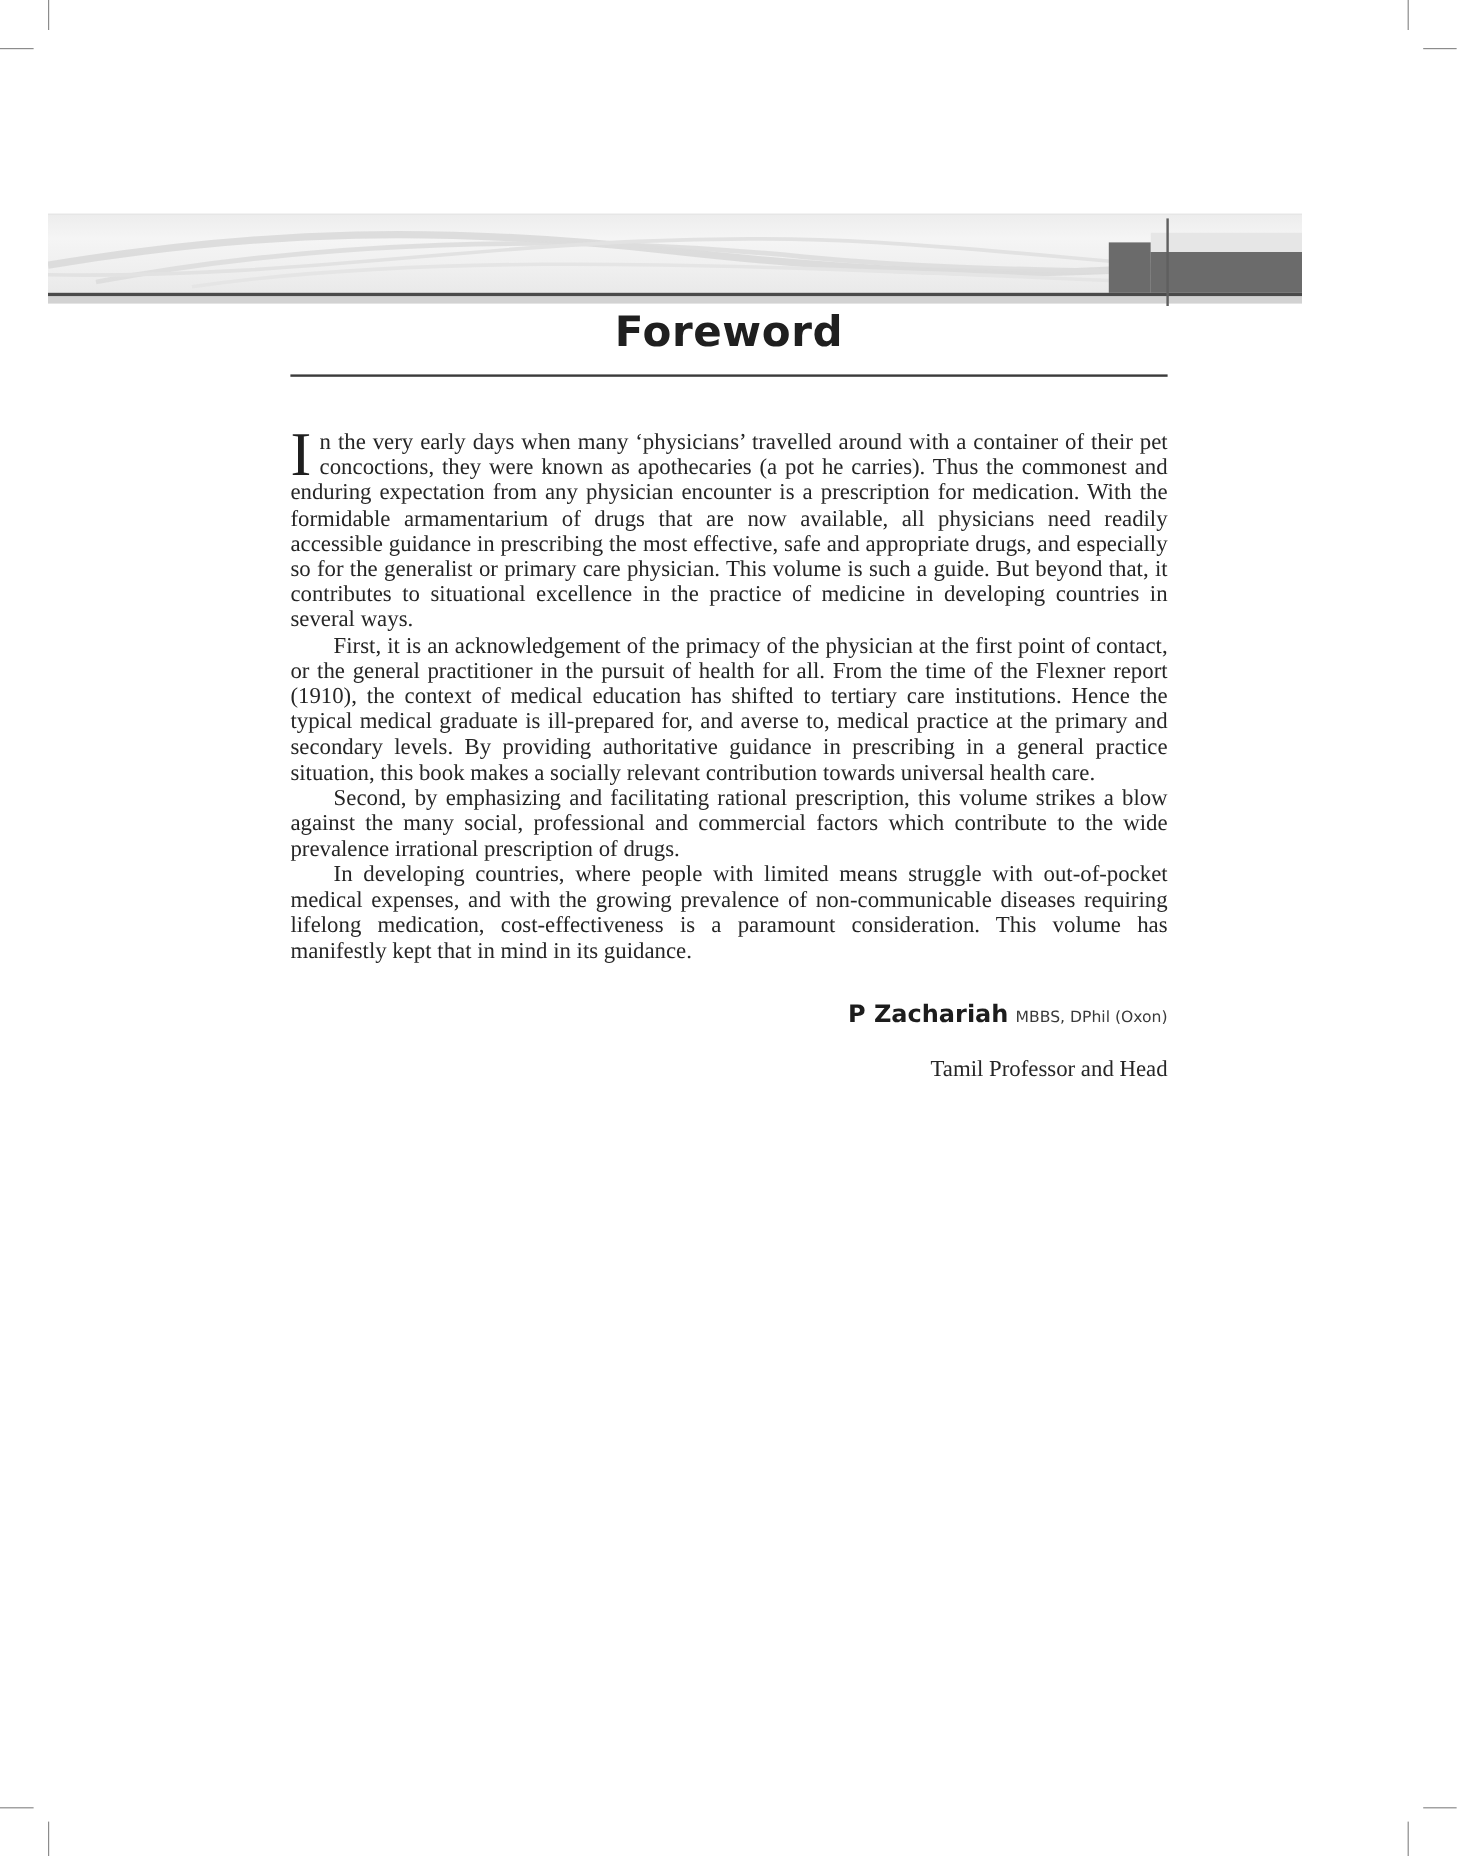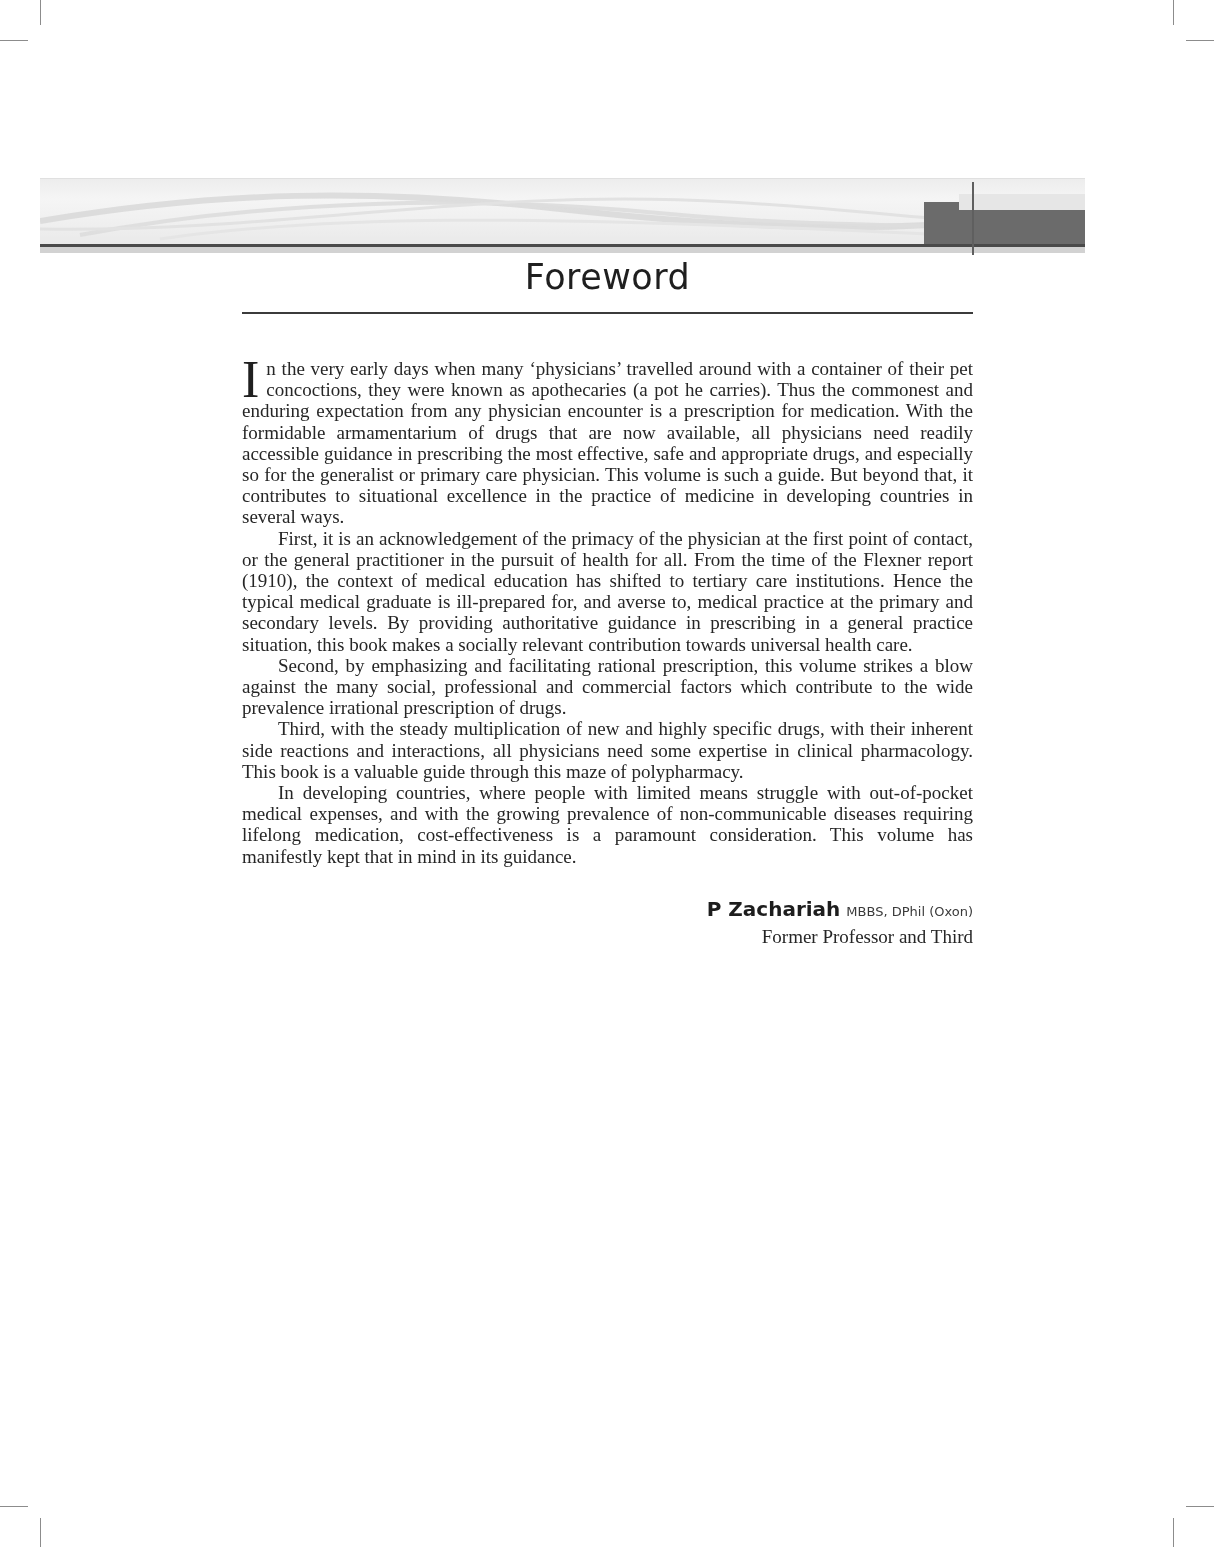--- a/index.html
+++ b/index.html
@@ -64,21 +64,21 @@
   }
 
   
   .content {
     position: absolute; left: 242px; top: 256px;
     width: 731px;
   }
   .page-title {
     text-align: center;
     font-family: "DejaVu Sans", "Liberation Sans", sans-serif;
-    font-weight: normal;
+    font-weight: bold;
     font-size: 35px;
     letter-spacing: 0.5px;
     color: #1f1f1f;
     line-height: 42px;
     margin: 0;
   }
   .title-rule {
     margin-top: 14px;
     height: 2px;
     background: #3b3b3b;
@@ -118,21 +118,21 @@
     font-weight: normal;
     font-size: 13px;
     color: #3a3a3a;
     margin-left: 6px;
   }
   .sig-line {
     font-size: 19px;
     line-height: 22px;
     color: #262626;
   }
-  .sig-name-row { line-height: 24px; margin-bottom: 2px; }
+  .sig-name-row { line-height: 24px; margin-bottom: 20px; }
 </style>
 </head>
 <body>
 
 <div class="crop v crop-tl-v"></div>
 <div class="crop h crop-tl-h"></div>
 <div class="crop v crop-tr-v"></div>
 <div class="crop h crop-tr-h"></div>
 <div class="crop h crop-bl-h"></div>
 <div class="crop v crop-bl-v"></div>
@@ -157,23 +157,22 @@
 <div class="trim-line-vertical"></div>
 
 <div class="content">
   <h1 class="page-title">Foreword</h1>
   <div class="title-rule"></div>
 
   <div class="body-text">
     <p><span class="dropcap">I</span><span>n the very early days when many ‘physicians’ travelled around with a container of their pet concoctions, they were known as apothecaries (a pot he carries). Thus the commonest and enduring expectation from any physician encounter is a prescription for medication.  With the formidable armamentarium of drugs that are now available, all physicians need readily accessible guidance in prescribing the most effective, safe and appropriate drugs, and especially so for the generalist or primary care physician.  This volume is such a guide. But beyond that, it contributes to situational excellence in the practice of medicine in developing countries in several ways.</span></p>
     <p class="indent">First, it is an acknowledgement of the primacy of the physician at the first point of contact, or the general practitioner in the pursuit of health for all. From the time of the Flexner report (1910), the context of medical education has shifted to tertiary care institutions. Hence the typical medical graduate is ill-prepared for, and averse to, medical practice at the primary and secondary levels. By providing authoritative guidance in prescribing in a general practice situation, this book makes a socially relevant contribution towards universal health care.</p>
     <p class="indent">Second, by emphasizing and facilitating rational prescription, this volume strikes a blow against the many social, professional and commercial factors which contribute to the wide prevalence irrational prescription of drugs.</p>
-    <p class="indent">Third, with the steady multiplication of new and highly specific drugs, with their inherent side reactions and interactions, all physicians need some expertise in clinical pharmacology. This book is a valuable guide through this maze of polypharmacy.</p>
     <p class="indent">In developing countries, where people with limited means struggle with out-of-pocket medical expenses, and with the growing prevalence of non-communicable diseases requiring lifelong medication, cost-effectiveness is a paramount consideration. This volume has manifestly kept that in mind in its guidance.</p>
   </div>
 
   <div class="signature">
     <div class="sig-name-row">
       <span class="sig-name">P Zachariah</span><span class="sig-credentials">MBBS, DPhil (Oxon)</span>
     </div>
-    <div class="sig-line">Former Professor and Third</div>
+    <div class="sig-line">Tamil Professor and Head</div>
   </div>
 </div>
 
 </body></html>

